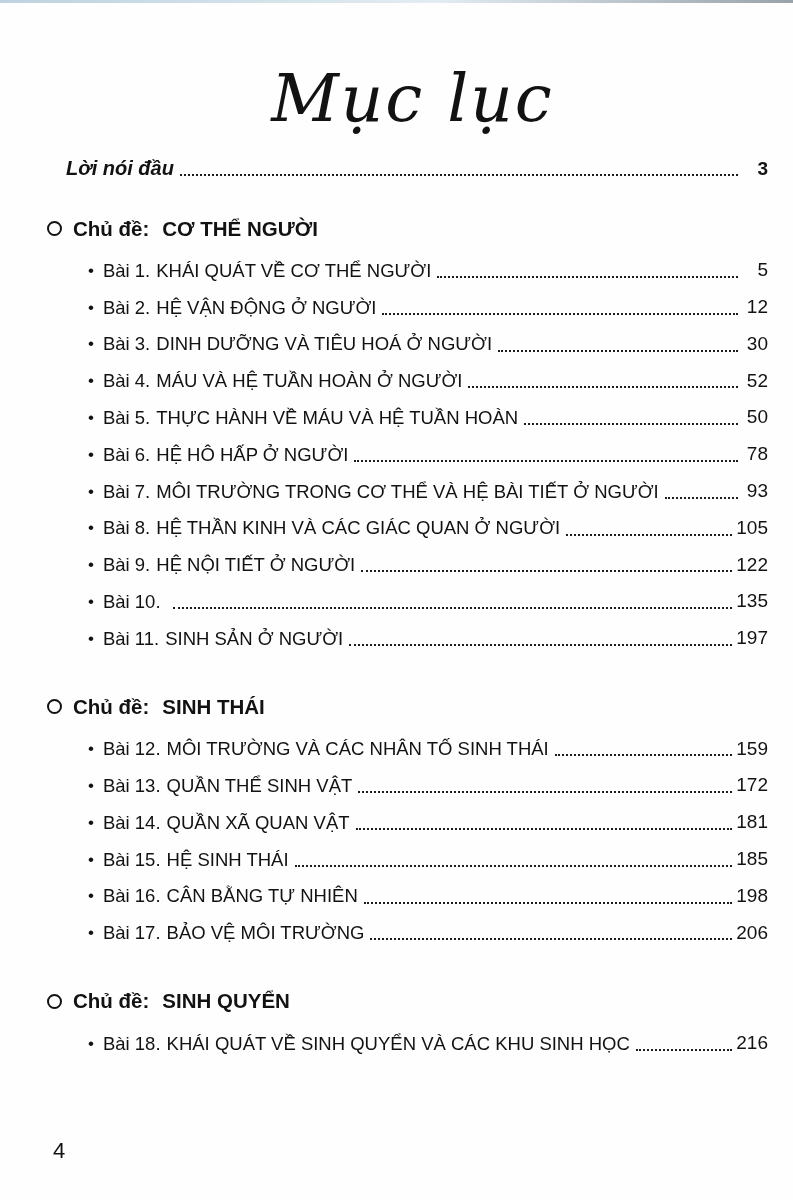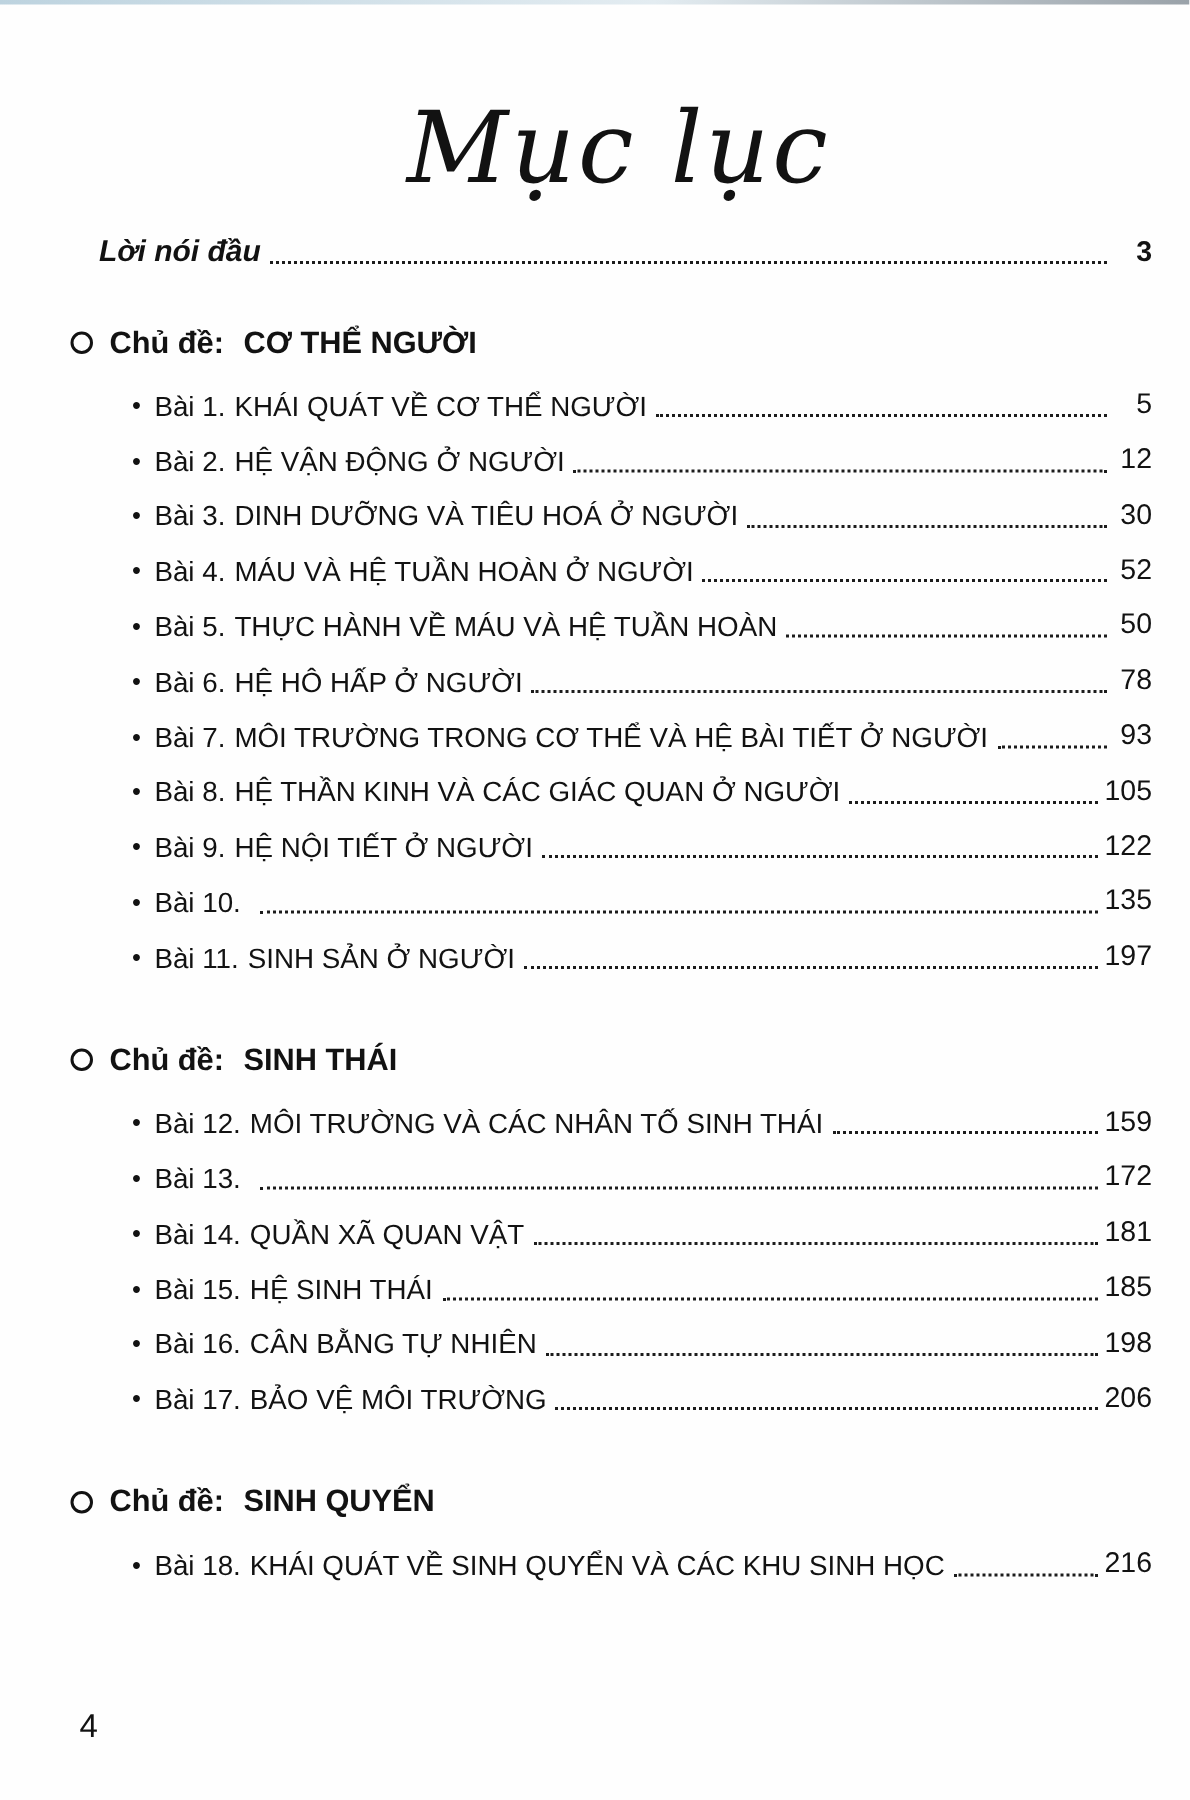--- a/index.html
+++ b/index.html
@@ -204,20 +204,21 @@
       <div class="toc-row">
         <span class="bullet">•</span>
         <span class="prefix">Bài 12.</span>
         <span class="item-title">MÔI TRƯỜNG VÀ CÁC NHÂN TỐ SINH THÁI</span>
         <span class="leader"></span>
         <span class="pagenum">159</span>
       </div>
       <div class="toc-row">
         <span class="bullet">•</span>
         <span class="prefix">Bài 13.</span>
+        <span class="item-title">QUẦN THỂ SINH VẬT</span>
         <span class="leader"></span>
         <span class="pagenum">172</span>
       </div>
       <div class="toc-row">
         <span class="bullet">•</span>
         <span class="prefix">Bài 14.</span>
         <span class="item-title">QUẦN XÃ QUAN VẬT</span>
         <span class="leader"></span>
         <span class="pagenum">181</span>
       </div>

